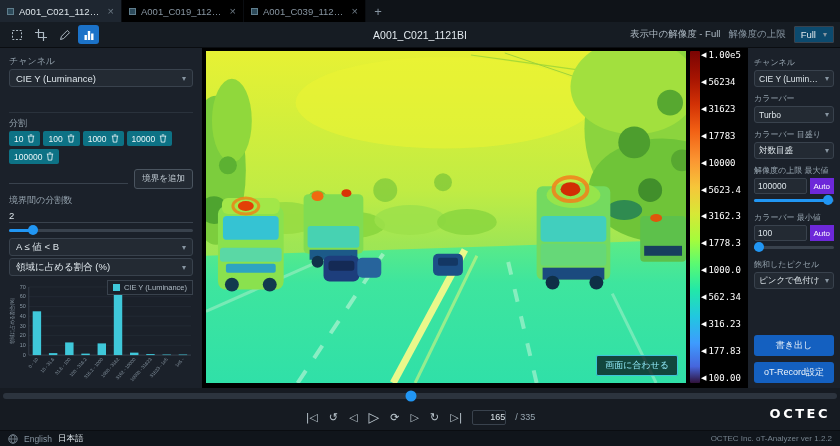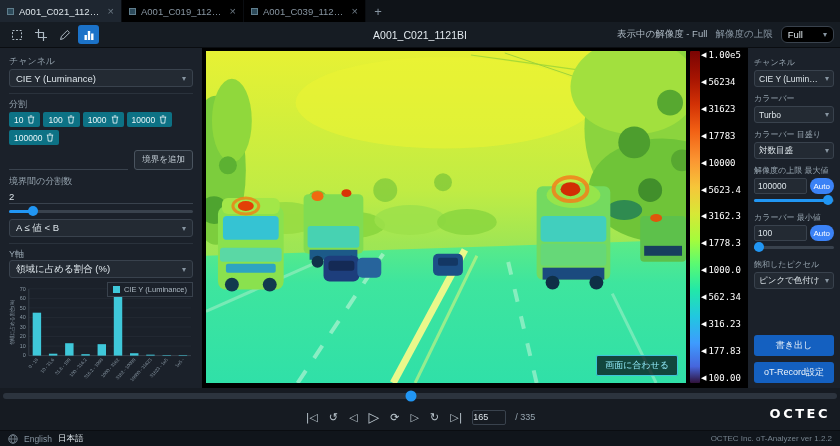--- a/index.html
+++ b/index.html
@@ -18,34 +18,34 @@
   .tab-add{width:24px;display:flex;align-items:center;justify-content:center;color:#8795a1;font-size:13px}
 
   
   .toolbar{flex:0 0 26px;background:#161c23;border-bottom:1px solid #0a0d11;display:flex;align-items:center;padding:0 6px;position:relative}
   .tool-btn{width:21px;height:19px;border-radius:3px;display:flex;align-items:center;justify-content:center;margin-right:3px}
   .tool-btn.active{background:#1b72c8}
   .toolbar-title{position:absolute;left:50%;transform:translateX(-50%);color:#e2e9ee;font-size:10.5px}
   .toolbar-right{position:absolute;right:6px;display:flex;align-items:center;gap:8px}
   .res-status{color:#aebac4;font-size:9.5px}
   .res-label{color:#8795a1;font-size:9.5px}
-  .mini-select{display:flex;align-items:center;gap:16px;background:#000000;border:1px solid #39424d;border-radius:6px;padding:2px 6px;color:#dde5ea;font-size:9.5px}
+  .mini-select{display:flex;align-items:center;gap:3px;background:#0c4a6e;border:1px solid #39424d;border-radius:1px;padding:2px 6px;color:#dde5ea;font-size:9.5px}
   .chev{color:#8795a1;font-size:8px;margin-left:4px;flex:0 0 auto}
 
   
   .main{flex:1;display:flex;min-height:0}
   .left-panel{flex:0 0 202px;background:#1b212a;padding:5px 9px;display:flex;flex-direction:column;overflow:hidden}
   .panel-label{color:#97a5b0;font-size:9px;margin:2px 0 2px;line-height:12px}
-  .section-head{color:#97a5b0;font-size:9px;margin-top:4px;padding-top:4px;border-top:1px solid #2a323c;line-height:12px}
+  .section-head{color:#97a5b0;font-size:9px;margin-top:23px;padding-top:4px;border-top:1px solid #2a323c;line-height:12px}
   .select{display:flex;align-items:center;justify-content:space-between;background:#232a33;border:1px solid #39424d;border-radius:3px;height:18px;padding:0 6px;color:#dde5ea;font-size:9.5px;margin-bottom:2px}
   .select .val{overflow:hidden;white-space:nowrap;text-overflow:ellipsis}
   .select.sm{height:17px;font-size:8.5px;padding:0 4px}
   .chips{display:flex;flex-wrap:wrap;gap:3px;margin:2px 0 3px}
   .chip{display:flex;align-items:center;gap:4px;background:#0d7285;border-radius:2px;padding:1px 5px;color:#eaf6f8;font-size:8.5px;height:15px}
-  .add-row{display:flex;gap:6px;align-items:flex-end;margin:2px 0 3px}
+  .add-row{display:flex;gap:6px;margin:2px 0 3px}
   .underline-input{background:transparent;border:none;border-bottom:1px solid #39424d;height:15px;color:#dde5ea;font-size:9.5px;outline:none}
   .add-row .underline-input{flex:1;min-width:0}
   .underline-input.full{width:100%;margin-bottom:1px}
   .outline-btn{background:#232a33;border:1px solid #4a545f;border-radius:3px;color:#c6d0d8;font-size:8.5px;padding:3px 7px}
   .slider{position:relative;height:11px;margin:1px 0 2px}
   .slider .track{position:absolute;left:0;right:0;top:4px;height:3px;background:#39424d;border-radius:2px}
   .slider .fill{position:absolute;left:0;top:4px;height:3px;background:#2196f3;border-radius:2px}
   .slider .handle{position:absolute;top:0;width:10px;height:10px;border-radius:50%;background:#2196f3;transform:translateX(-50%)}
   .chart-wrap{position:relative;flex:1;min-height:0;margin-top:2px}
   .chart-wrap svg{width:100%;height:100%;display:block}
@@ -61,33 +61,33 @@
   .cbar-ticks{flex:1;display:flex;flex-direction:column;justify-content:space-between;padding-left:1px}
   .cbar-tick{display:flex;align-items:center;gap:2px;color:#fff;font-family:"DejaVu Sans Mono",monospace;font-size:9px;line-height:9px}
   .cbar-tick .tri{font-family:"DejaVu Sans",sans-serif;font-size:7px}
   .fit-btn{position:absolute;right:70px;bottom:12px;background:rgba(8,18,26,.75);border:1px solid #3ec3d8;color:#8fe7f5;font-size:9px;padding:3px 8px;border-radius:2px}
 
   
   .right-panel{flex:0 0 92px;background:#1b212a;padding:5px 6px;display:flex;flex-direction:column;overflow:hidden}
   .rp-label{color:#97a5b0;font-size:8px;margin:4px 0 2px;line-height:11px;white-space:nowrap}
   .io-row{display:flex;gap:3px;align-items:center}
   .rp-input{flex:1;min-width:0;background:#232a33;border:1px solid #39424d;border-radius:2px;height:16px;color:#dde5ea;font-size:8.5px;padding:0 3px;outline:none}
-  .auto-btn{background:#3b82f6;border:none;color:#fff;font-size:8px;border-radius:8px;padding:0 4px;height:16px}
+  .auto-btn{background:#6d28d9;border:none;color:#fff;font-size:8px;border-radius:0;padding:0 4px;height:16px}
   .rp-spacer{flex:1}
   .blue-btn{background:#1460c0;color:#eef4fa;border:none;border-radius:3px;height:21px;font-size:9px;margin-top:6px;width:100%}
 
   
   .timeline{flex:0 0 16px;background:#161b22;display:flex;align-items:center;padding:0 3px}
   .tl-track{flex:1;height:6px;background:#2c343e;border-radius:3px;position:relative}
   .tl-dot{position:absolute;top:50%;transform:translate(-50%,-50%);width:11px;height:11px;border-radius:50%;background:#2196f3}
   .controls{flex:0 0 26px;background:#161b22;display:flex;align-items:center;justify-content:center;gap:9px;position:relative}
   .pb-group{display:flex;align-items:center;gap:9px}
   .pb-btn{background:none;border:none;color:#b9c4cc;font-size:11px;font-family:"DejaVu Sans",sans-serif;padding:0 1px;cursor:default}
   .pb-btn.play{font-size:14px}
-  .frame-box{width:34px;height:15px;background:transparent;border:1px solid #39424d;border-radius:2px;color:#dde5ea;font-size:9px;text-align:left;outline:none}
+  .frame-box{width:34px;height:15px;background:transparent;border:1px solid #39424d;border-radius:2px;color:#dde5ea;font-size:9px;text-align:right;outline:none}
   .frame-total{color:#97a5b0;font-size:9px}
   .brand{position:absolute;right:10px;top:2px;color:#fff;font-weight:bold;font-size:13px;letter-spacing:2.5px;font-family:"DejaVu Sans",sans-serif}
   .footer{flex:0 0 16px;background:#10151b;border-top:1px solid #0a0d11;display:flex;align-items:center;justify-content:space-between;padding:0 8px}
   .footer-left{display:flex;align-items:center;gap:6px;color:#8795a1;font-size:8.5px}
   .lang-ja{color:#dde5ea}
   .credit{font-size:8px;color:#76838e}
 </style>
 </head>
 <body>
 
@@ -200,21 +200,20 @@
         <div class="track"></div>
         <div class="fill" style="width:13%"></div>
         <div class="handle" style="left:13%"></div>
       </div>
 
       <div class="select">
         <span class="val">A ≤ 値 &lt; B</span>
         <span class="chev">▾</span>
       </div>
 
-      <div class="section-head">Y軸</div>
       <div class="select">
         <span class="val">領域に占める割合 (%)</span>
         <span class="chev">▾</span>
       </div>
 
       <div class="chart-wrap">
         <svg viewBox="0 0 186 118" preserveAspectRatio="none">
             <line x1="20" y1="86" x2="184" y2="86" stroke="#2b333e" stroke-width="0.5"></line>
             <text x="17" y="88" text-anchor="end" font-size="5.5" fill="#8a99a5">0</text>
             <line x1="20" y1="74.85714285714286" x2="184" y2="74.85714285714286" stroke="#2b333e" stroke-width="0.5"></line>

